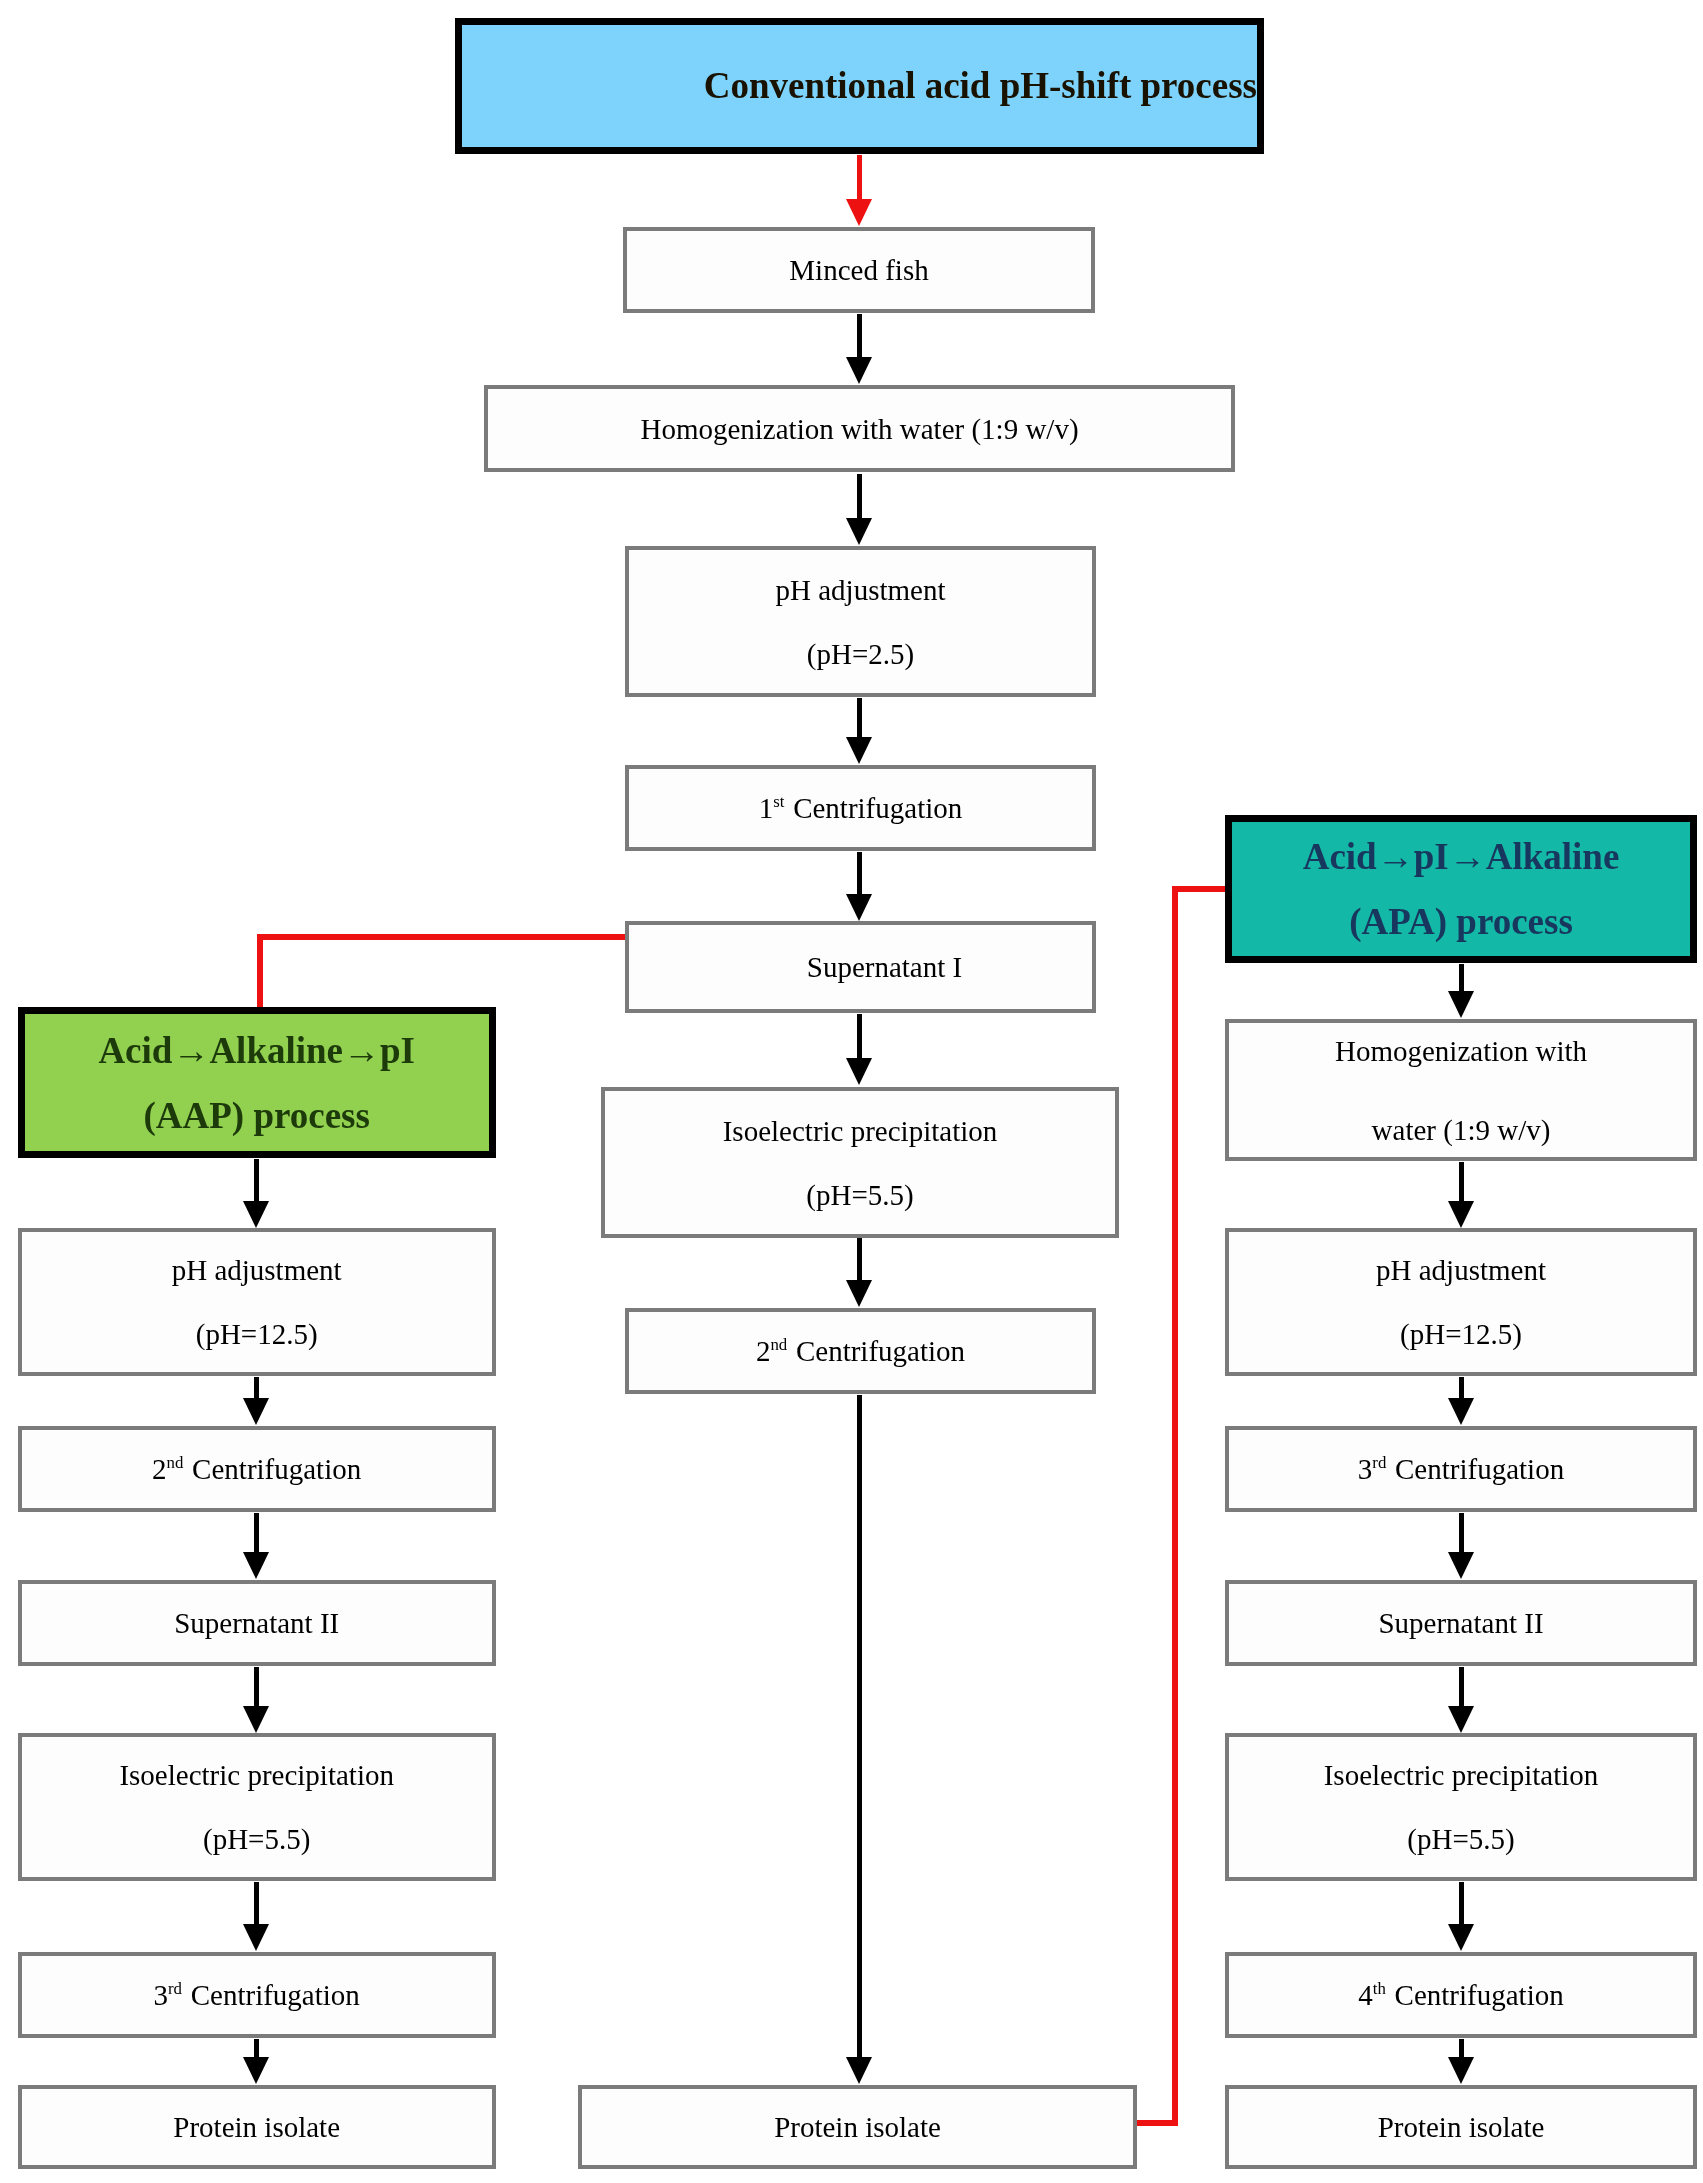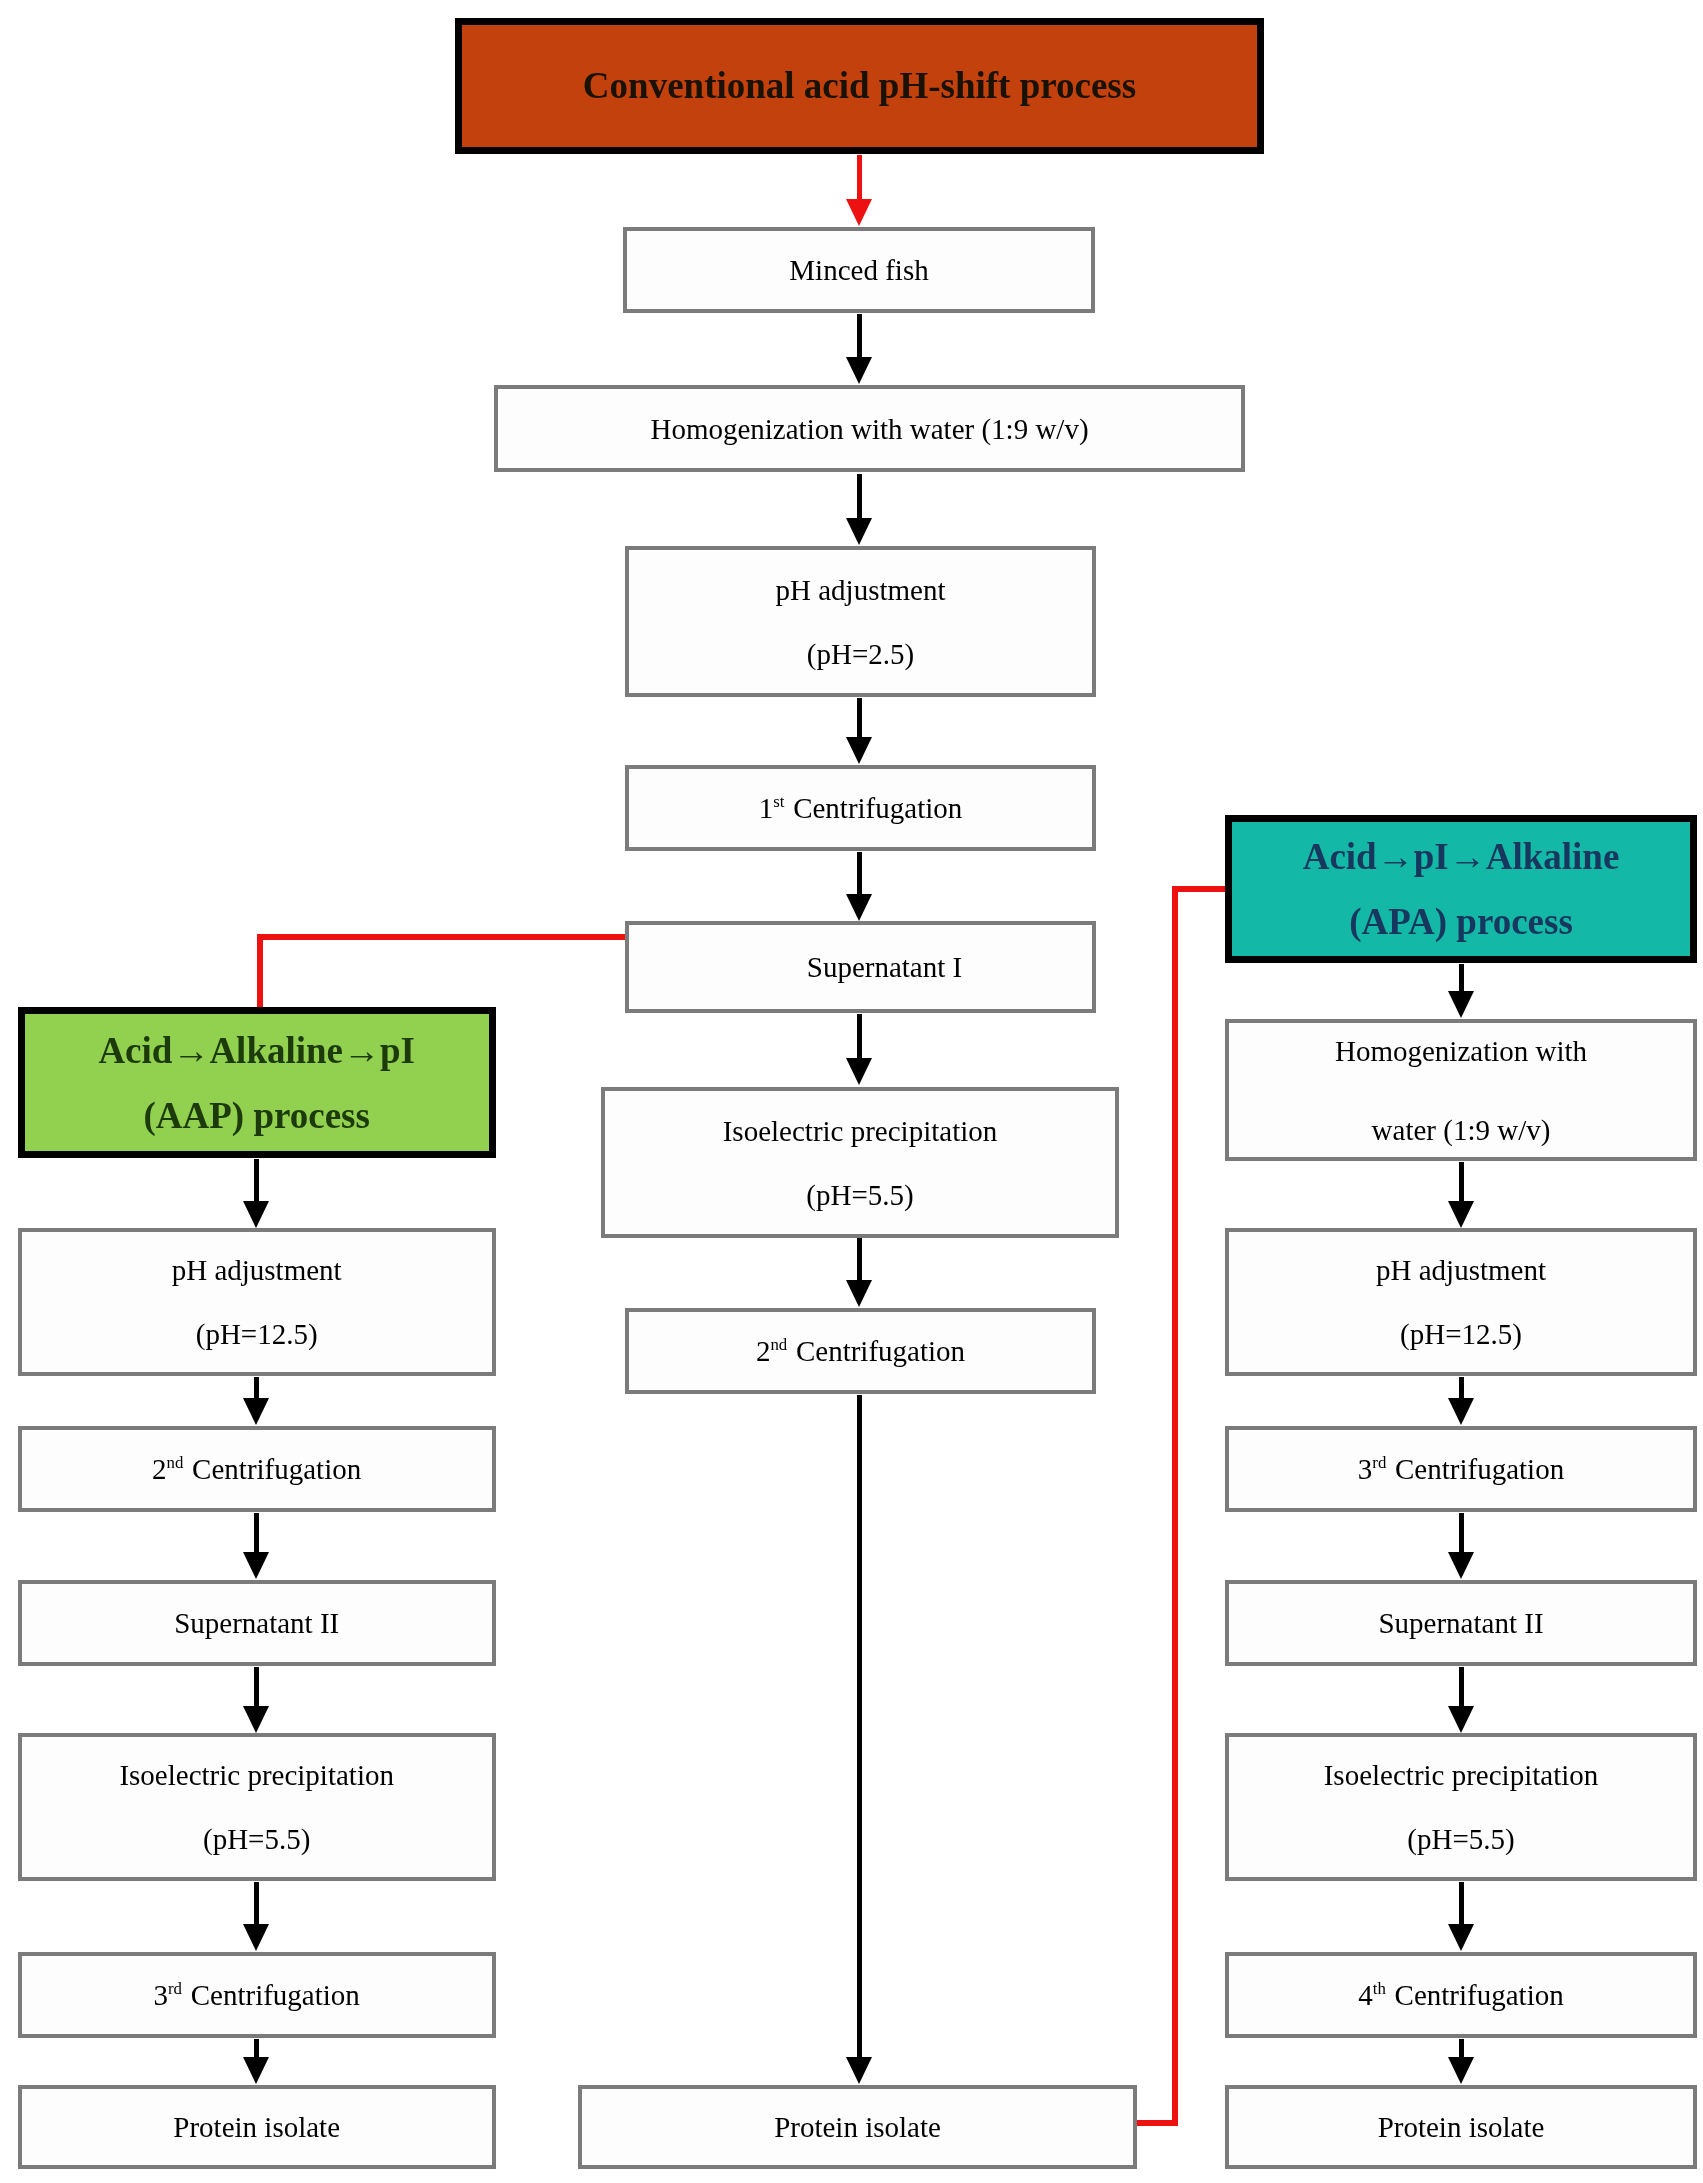--- a/index.html
+++ b/index.html
@@ -32,21 +32,21 @@
     display:flex;
     flex-direction:column;
     align-items:center;
     justify-content:center;
     text-align:center;
     font-weight:bold;
     font-size:37px;
     line-height:65px;
     white-space:nowrap;
   }
-  .hdr.orange{background:#c2410c;color:#1a1200;}
+  .hdr.orange{background:#7dd3fc;color:#1a1200;align-items:flex-end;}
   .hdr.green{background:#92D050;color:#1C3A0A;}
   .hdr.blue{background:#14b8a6;color:#17375E;}
   sup{font-size:0.58em;line-height:0;vertical-align:super;}
   .word{margin-left:0.30em;}
   .varrow{position:absolute;width:27px;}
   .varrow .shaft{
     position:absolute;left:11.2px;top:0;width:4.7px;
     height:calc(100% - 25px);
     background:#000;
   }
@@ -76,21 +76,21 @@
 
   <div class="box" style="left:623px;top:227px;width:472px;height:86px;">
     <span class="row">Minced fish</span>
   </div>
 
   <div class="varrow" style="left:846px;top:314px;height:70px;">
     <div class="shaft"></div>
     <div class="head"></div>
   </div>
 
-  <div class="box" style="left:484px;top:385px;width:751px;height:87px;margin-left:10px;">
+  <div class="box" style="left:484px;top:385px;width:751px;height:87px;">
     <span class="row">Homogenization with water (1:9 w/v)</span>
   </div>
 
   <div class="varrow" style="left:846px;top:474px;height:71px;">
     <div class="shaft"></div>
     <div class="head"></div>
   </div>
 
   <div class="box" style="left:625px;top:546px;width:471px;height:151px;">
     <span class="row">pH adjustment</span>

